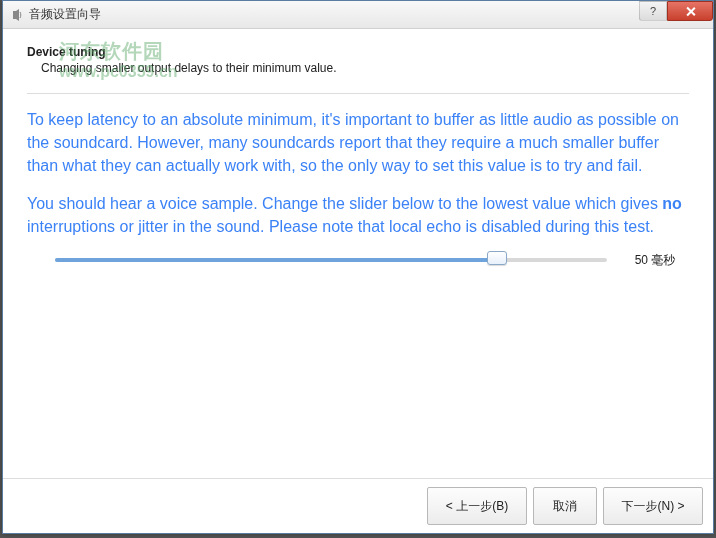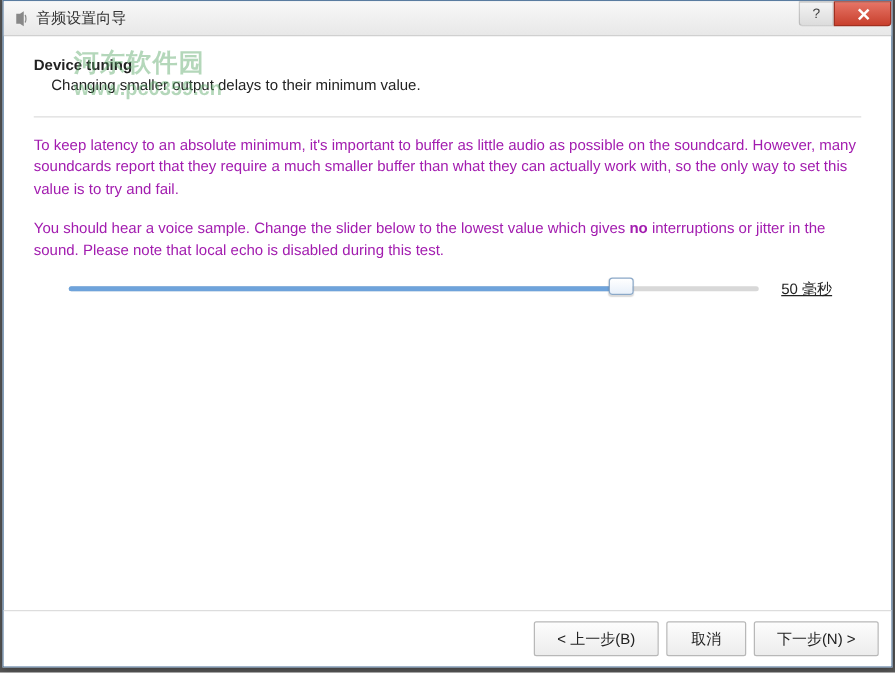--- a/index.html
+++ b/index.html
@@ -85,22 +85,22 @@
   color: #222;
   margin-left: 14px;
   margin-bottom: 18px;
 }
 .divider {
   border: none;
   border-top: 1px solid #ddd;
   margin: 0 0 14px 0;
 }
 .para {
-  font-size: 12px;
-  color: #a21caf;
+  font-size: 16px;
+  color: #3b82f6;
   line-height: 1.45;
   margin-bottom: 14px;
 }
 .slider-row {
   display: flex;
   align-items: center;
   margin: 10px 4px 0 28px;
 }
 .slider-track {
   flex: 1;
@@ -128,33 +128,32 @@
   border: 1px solid #8aa8c8;
   border-radius: 3px;
   box-shadow: 0 1px 1px rgba(0,0,0,0.15);
   cursor: pointer;
 }
 .slider-value {
   font-size: 12px;
   color: #222;
   white-space: nowrap;
   min-width: 60px;
-  text-align: left;
-  text-decoration: underline;
+  text-align: center;
 }
 .footer {
   border-top: 1px solid #ddd;
   padding: 8px 10px;
   display: flex;
   justify-content: flex-end;
   gap: 6px;
   background: #fff;
 }
 .btn {
-  height: 28px;
+  height: 38px;
   min-width: 100px;
   padding: 0 14px;
   background: linear-gradient(#fdfdfd,#ececec);
   border: 1px solid #b8b8b8;
   border-radius: 2px;
   font-size: 12px;
   color: #222;
   cursor: pointer;
   display: inline-flex;
   align-items: center;

